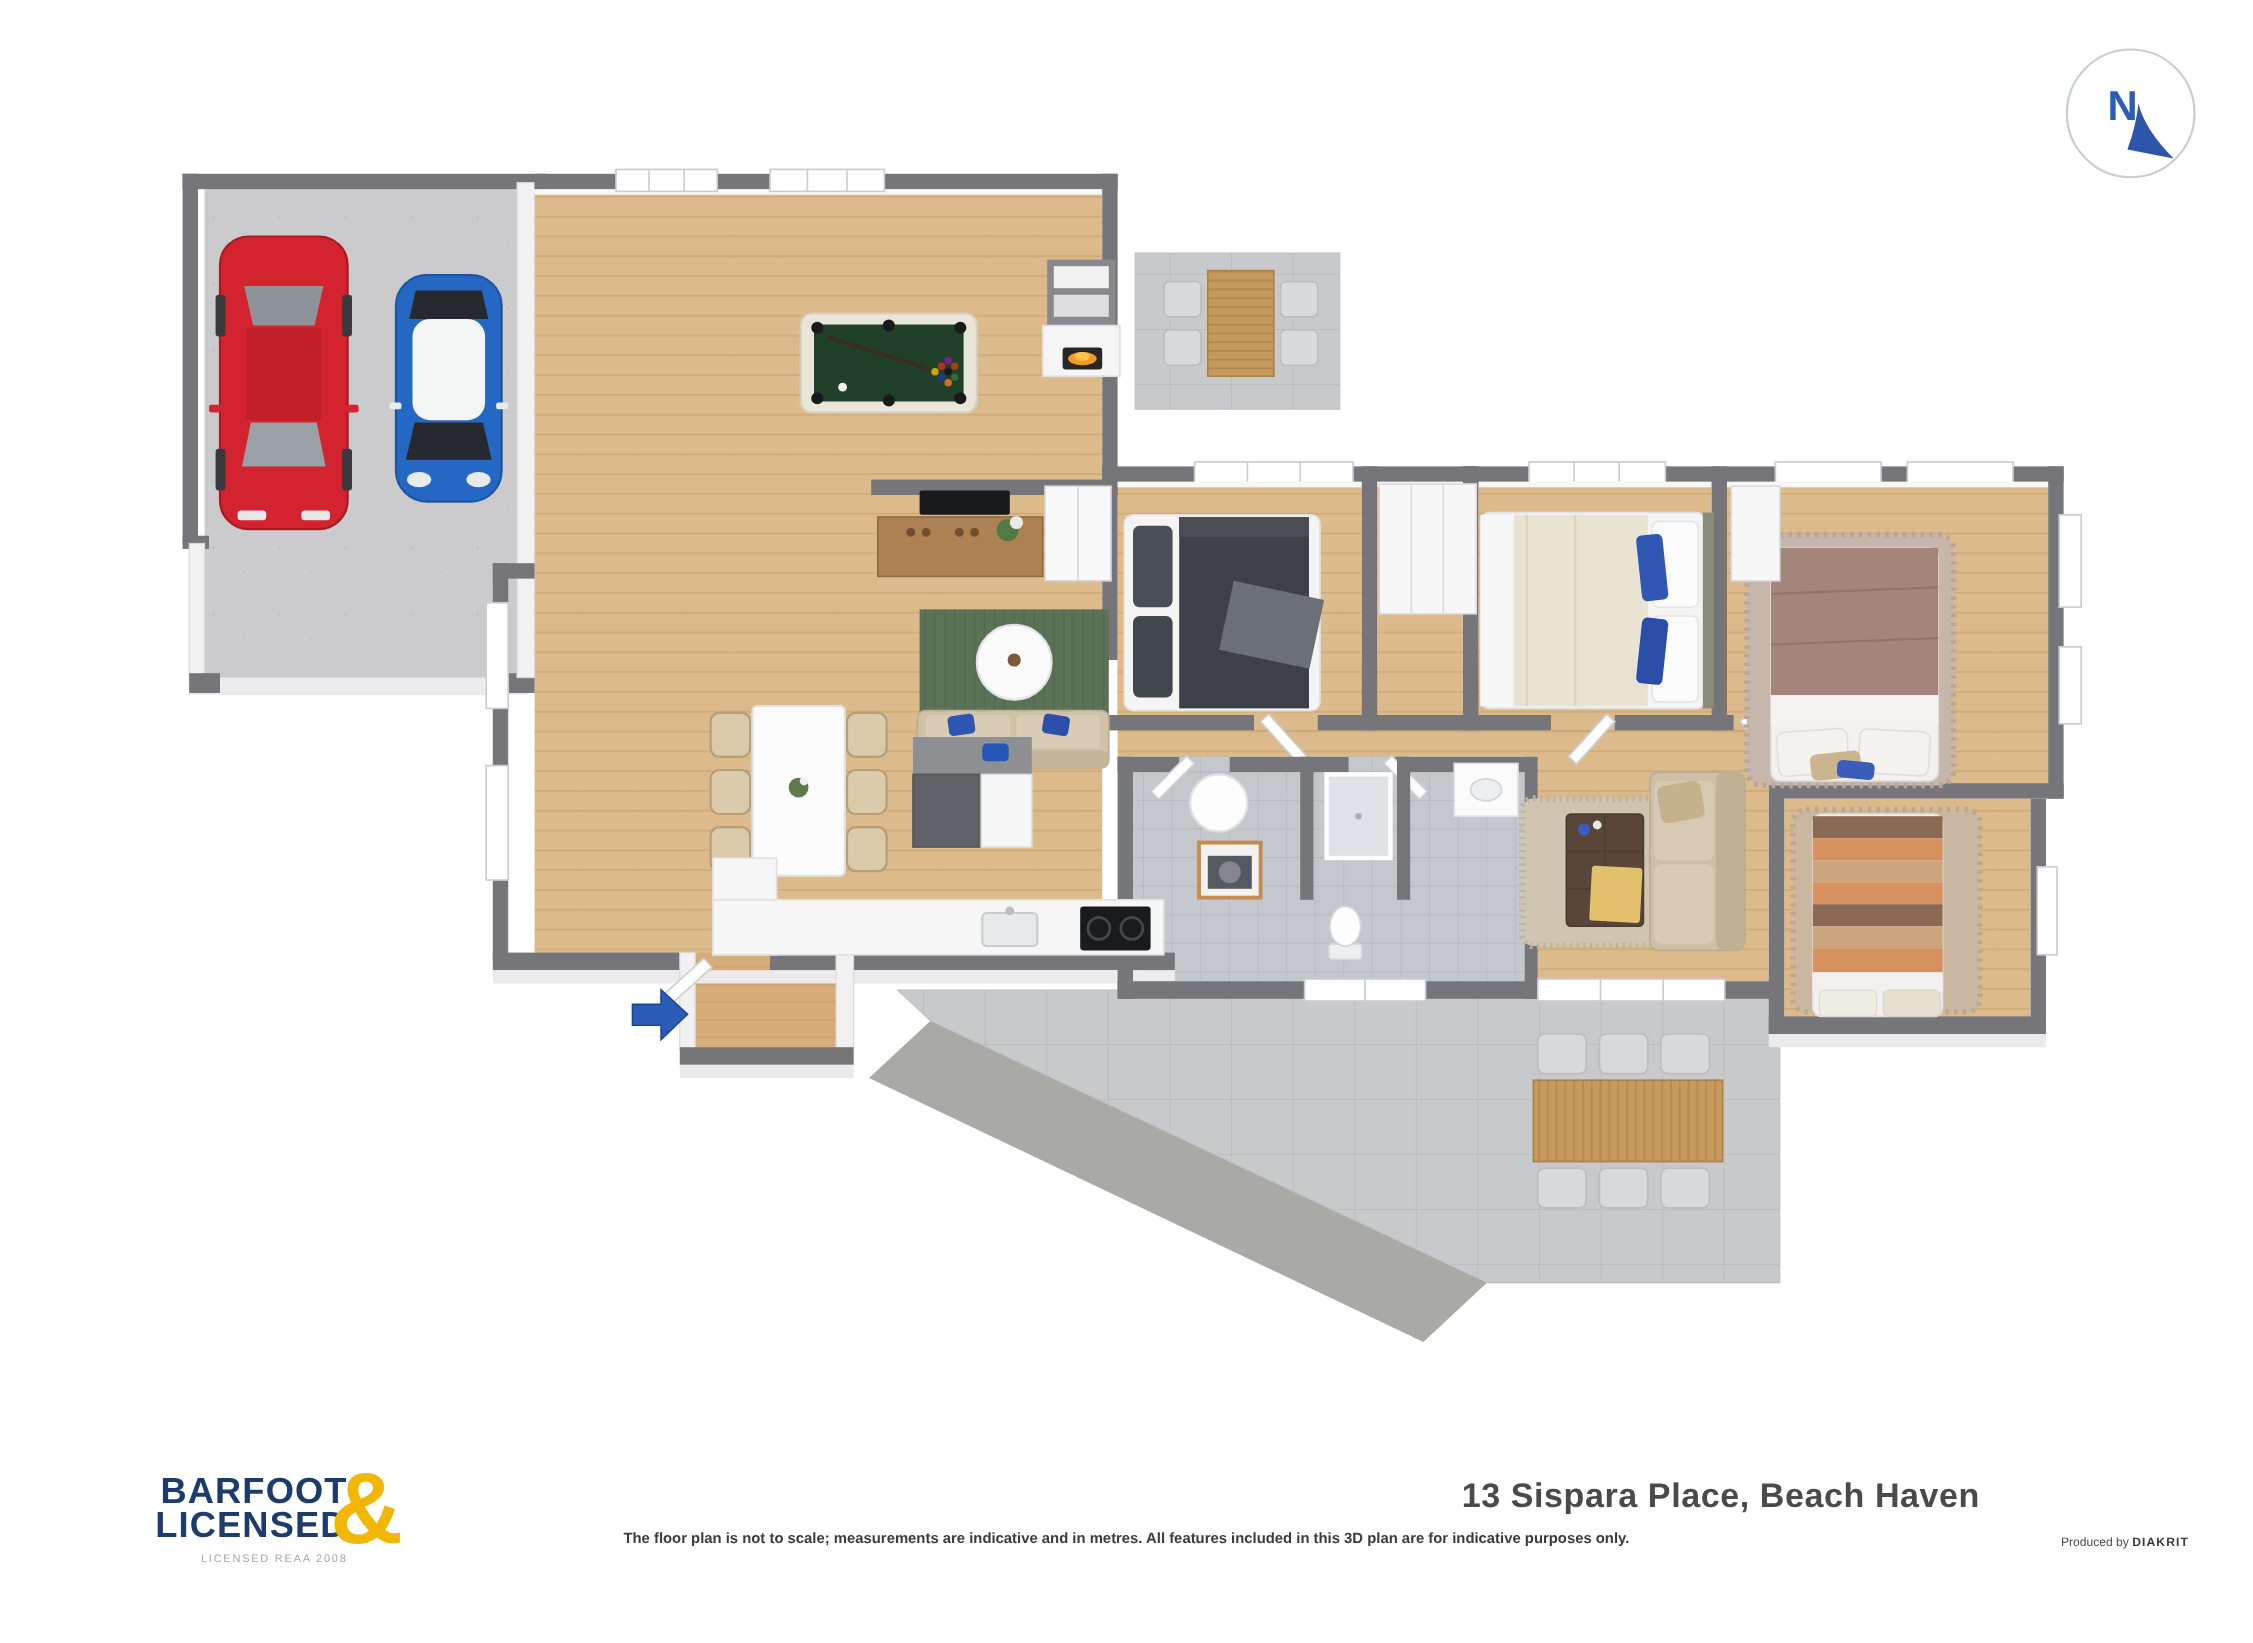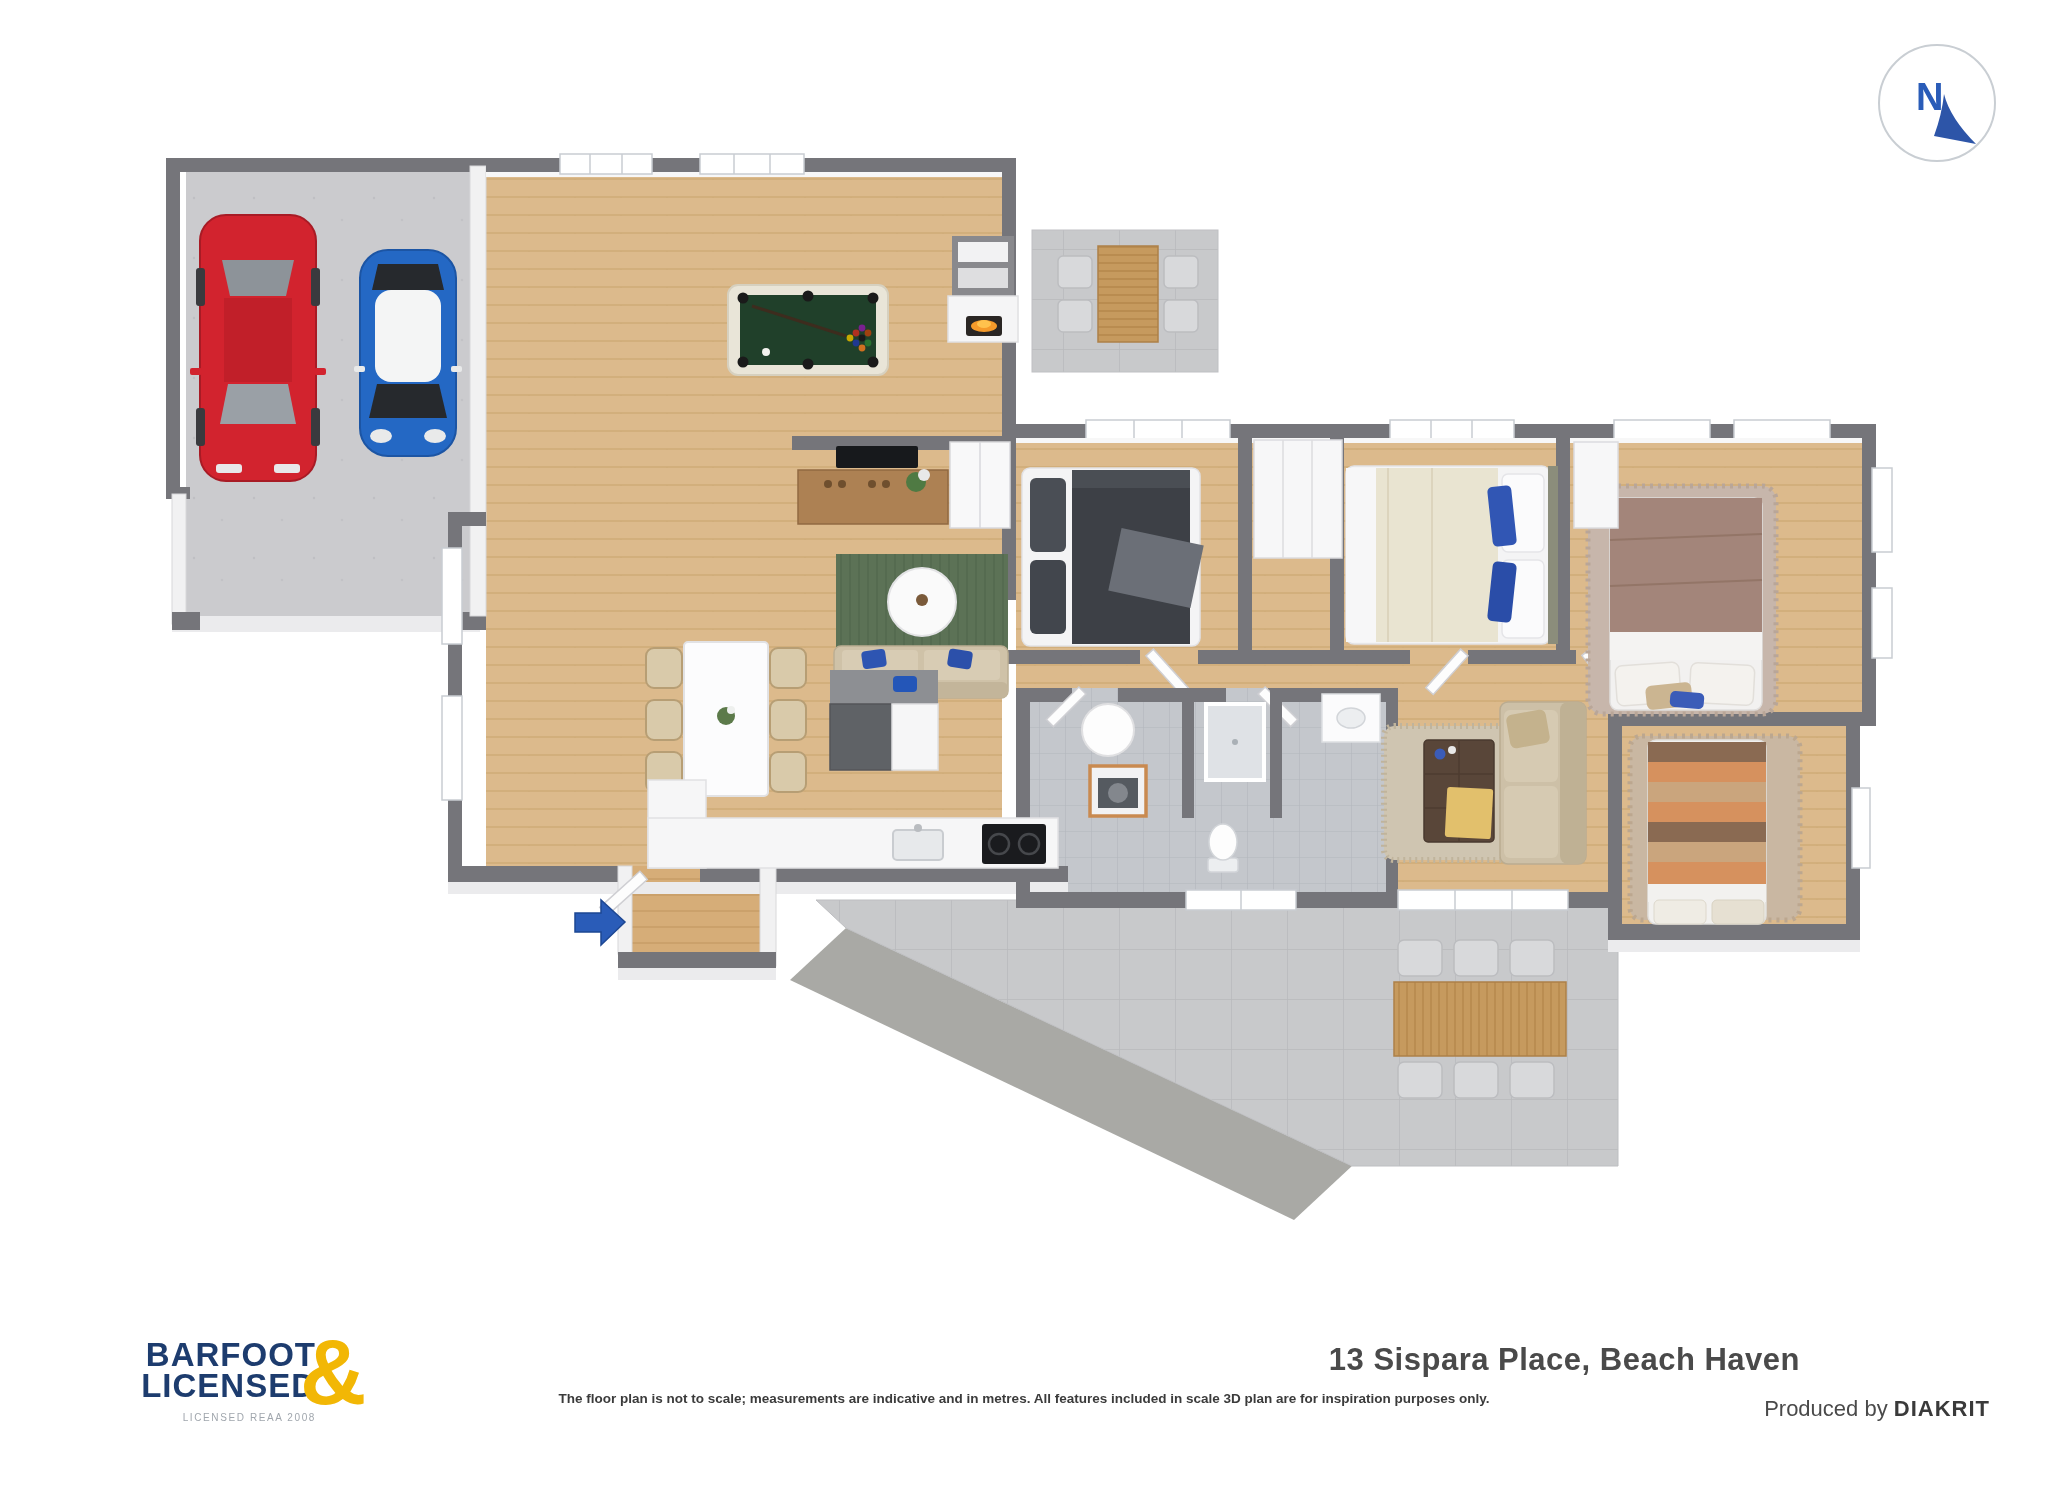--- a/index.html
+++ b/index.html
@@ -12,21 +12,21 @@
   #compass .n{position:absolute;left:38px;top:32px;font-size:38px;font-weight:bold;color:var(--accent-blue,#2d55a8);}
   #compass svg{position:absolute;left:0;top:0;}
 
   
   #bt-logo{left:88px;top:1340px;width:280px;height:100px;}
   .bt-words{position:absolute;left:0;top:0;width:228px;text-align:right;color:var(--brand-navy,#1d3c6e);font-weight:bold;line-height:0.93;letter-spacing:1px;font-size:33px;}
   .bt-amp{position:absolute;left:212px;top:-20px;font-size:92px;font-weight:bold;color:var(--brand-yellow,#f2b705);}
   .bt-license{position:absolute;left:0;top:72px;width:228px;text-align:right;font-size:10px;letter-spacing:1.6px;color:#a0a6ad;}
   #plan-title{left:0;top:1342px;width:1800px;text-align:right;font-size:31px;font-weight:bold;color:#4a4a4a;letter-spacing:0.5px;}
   #plan-disclaimer{left:0;top:1388px;width:2048px;text-align:center;font-size:13.5px;font-weight:600;color:#3b3b3b;line-height:1.6;}
-  #credit{right:58px;top:1396px;font-size:22px;color:#4a4a4a;}
+  #credit{right:58px;top:1396px;font-size:11px;color:#4a4a4a;}
   #credit b{letter-spacing:1px;color:#3a3a3a;}
 
   
   #plan{left:0;top:0;}
   .wall{fill:#75757a;}
   .wallface{fill:#ebebed;}
   .whitewall{fill:#f1f1f2;stroke:#d8d8da;stroke-width:1;}
   .win{fill:#ffffff;stroke:#c9cdd2;stroke-width:1.5;}
   .winline{stroke:#c9cdd2;stroke-width:1.5;}
   .lining{fill:#f7f7f7;}
@@ -437,19 +437,19 @@
     <div>BARFOOT</div>
     <div>LICENSED</div>
   </div>
   <div class="bt-amp">&amp;</div>
   <div class="bt-license">LICENSED REAA 2008</div>
 </div>
 
 <div id="plan-title" class="abs">13 Sispara Place, Beach Haven</div>
 
 <div id="plan-disclaimer" class="abs">
-  <div>The floor plan is not to scale; measurements are indicative and in metres. All features included in scale 3D plan are for inspiration purposes only.</div>
+  <div>The floor plan is not to scale; measurements are indicative and in metres. All features included in this 3D plan are for indicative purposes only.</div>
 </div>
 
 <div id="credit" class="abs">
   <span>Produced by</span>
   <b>DIAKRIT</b>
 </div>
 
 </body></html>

